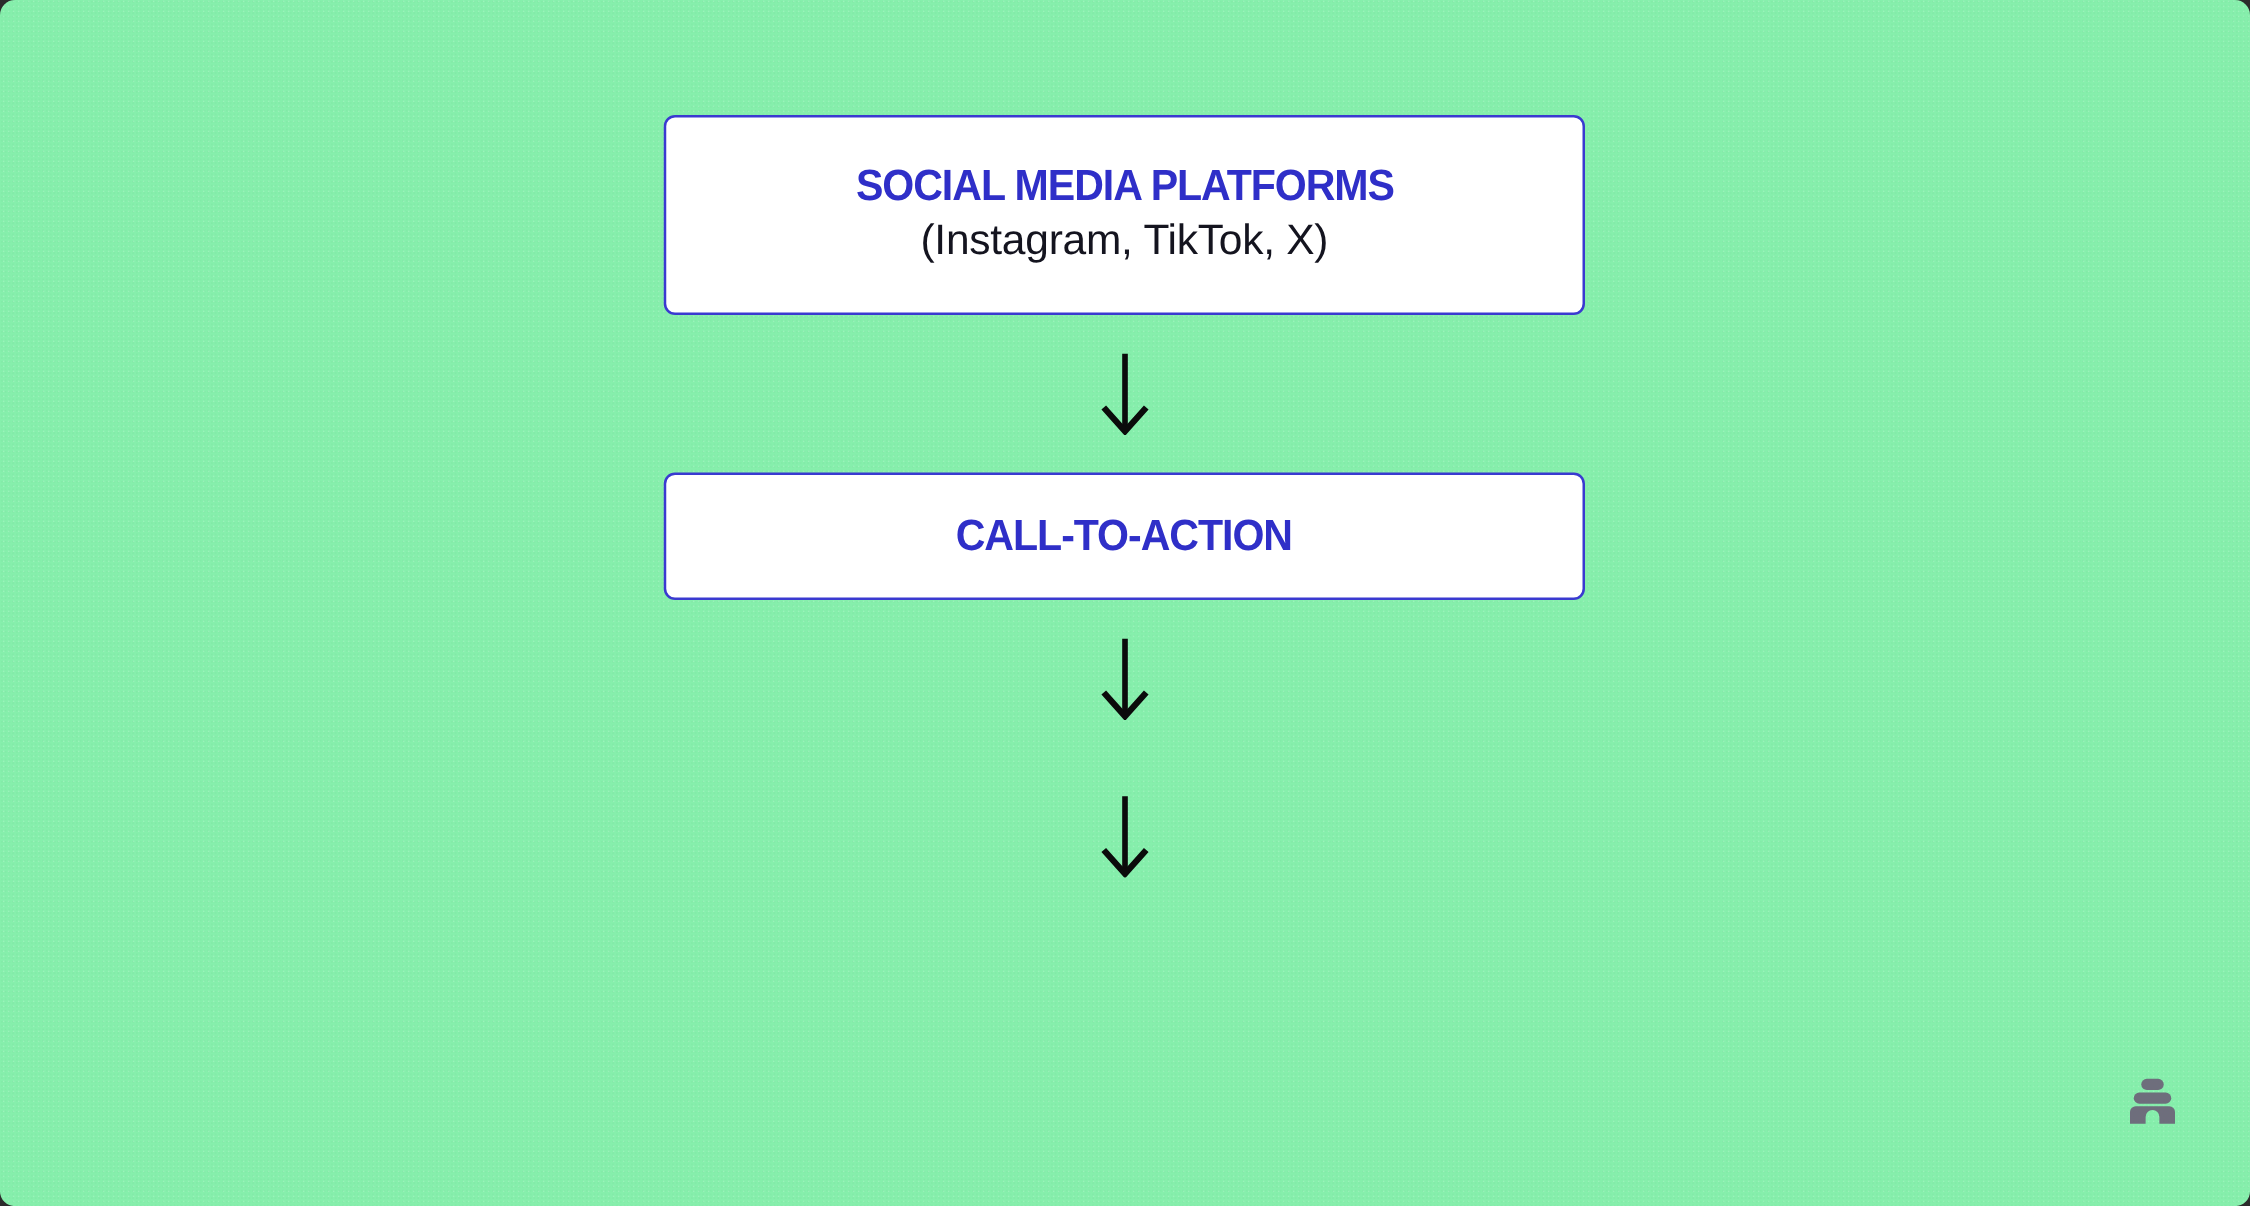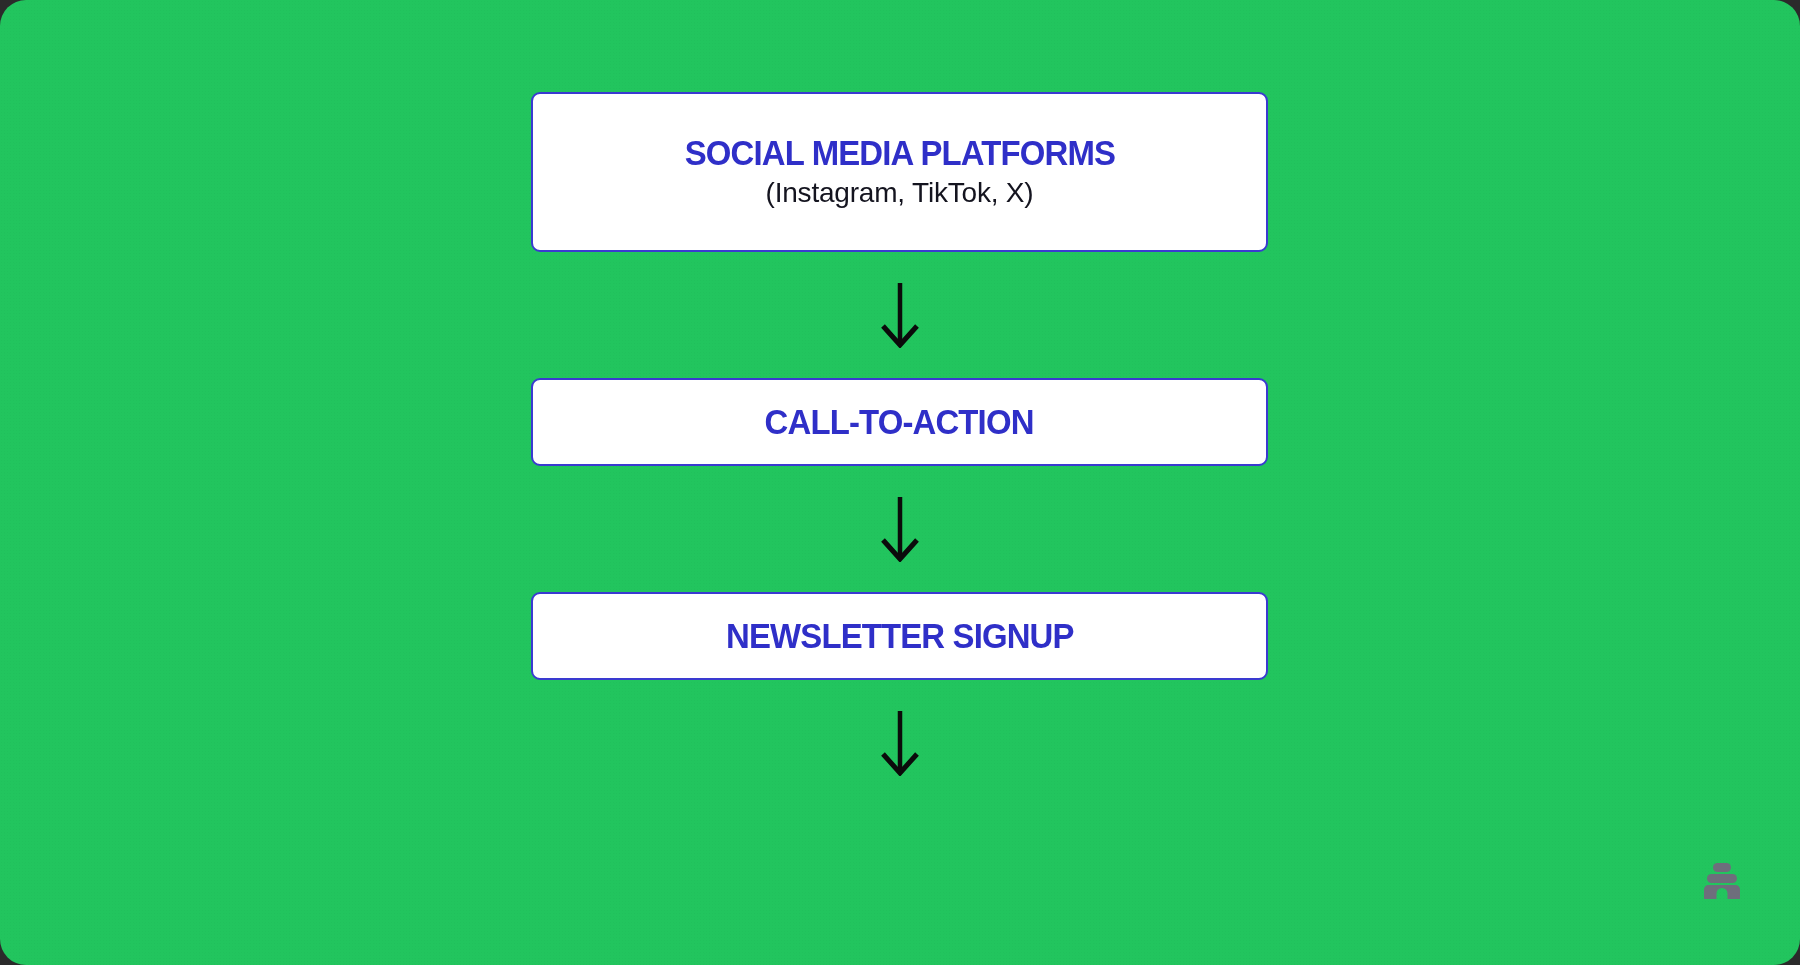--- a/index.html
+++ b/index.html
@@ -13,22 +13,22 @@
     overflow: hidden;
     font-family: "Liberation Sans", sans-serif;
   }
 
   
   .canvas {
     position: relative;
     width: 1800px;
     height: 965px;
     box-sizing: border-box;
-    background-color: #22c55e;
-    border-radius: 26px;
+    background-color: #86efac;
+    border-radius: 12px;
     overflow: hidden;
   }
   
   .canvas::before {
     content: "";
     position: absolute;
     inset: 0;
     pointer-events: none;
     opacity: .55;
     background-image:
@@ -57,38 +57,38 @@
     background: #ffffff;
     border: 2px solid #3a3ad0;
     border-radius: 9px;
     display: flex;
     flex-direction: column;
     align-items: center;
     justify-content: center;
     text-align: center;
   }
   .node.tall   { height: 160px; }
-  .node.short  { height: 88px; }
+  .node.short  { height: 102px; }
 
   .node-title {
     color: #2f2fc8;
     font-family: "Liberation Sans", sans-serif;
     font-weight: bold;
     font-size: 35px;
     letter-spacing: -0.9px;
     line-height: 1.06;
     transform: scaleX(.94);
     transform-origin: center;
     white-space: nowrap;
   }
   .node-subtitle {
     color: #14141f;
     font-family: "Liberation Sans", sans-serif;
     font-weight: normal;
-    font-size: 28px;
+    font-size: 34px;
     letter-spacing: -0.2px;
     line-height: 1.25;
     margin-top: 4px;
     white-space: nowrap;
   }
 
   
   .connector {
     height: 126px;
     display: flex;
@@ -135,23 +135,20 @@
 
     <div class="connector">
       <span>
         <svg width="42" height="66" viewBox="0 0 42 66" aria-hidden="true">
           <line x1="21" y1="1" x2="21" y2="61" stroke="#0b0b0b" stroke-width="4.5"></line>
           <polyline points="4,44 21,63 38,44" fill="none" stroke="#0b0b0b" stroke-width="5" stroke-linecap="butt" stroke-linejoin="miter"></polyline>
         </svg>
       </span>
     </div>
 
-    <div class="node short">
-      <div class="node-title">NEWSLETTER SIGNUP</div>
-    </div>
 
     <div class="connector">
       <span>
         <svg width="42" height="66" viewBox="0 0 42 66" aria-hidden="true">
           <line x1="21" y1="1" x2="21" y2="61" stroke="#0b0b0b" stroke-width="4.5"></line>
           <polyline points="4,44 21,63 38,44" fill="none" stroke="#0b0b0b" stroke-width="5" stroke-linecap="butt" stroke-linejoin="miter"></polyline>
         </svg>
       </span>
     </div>
 

